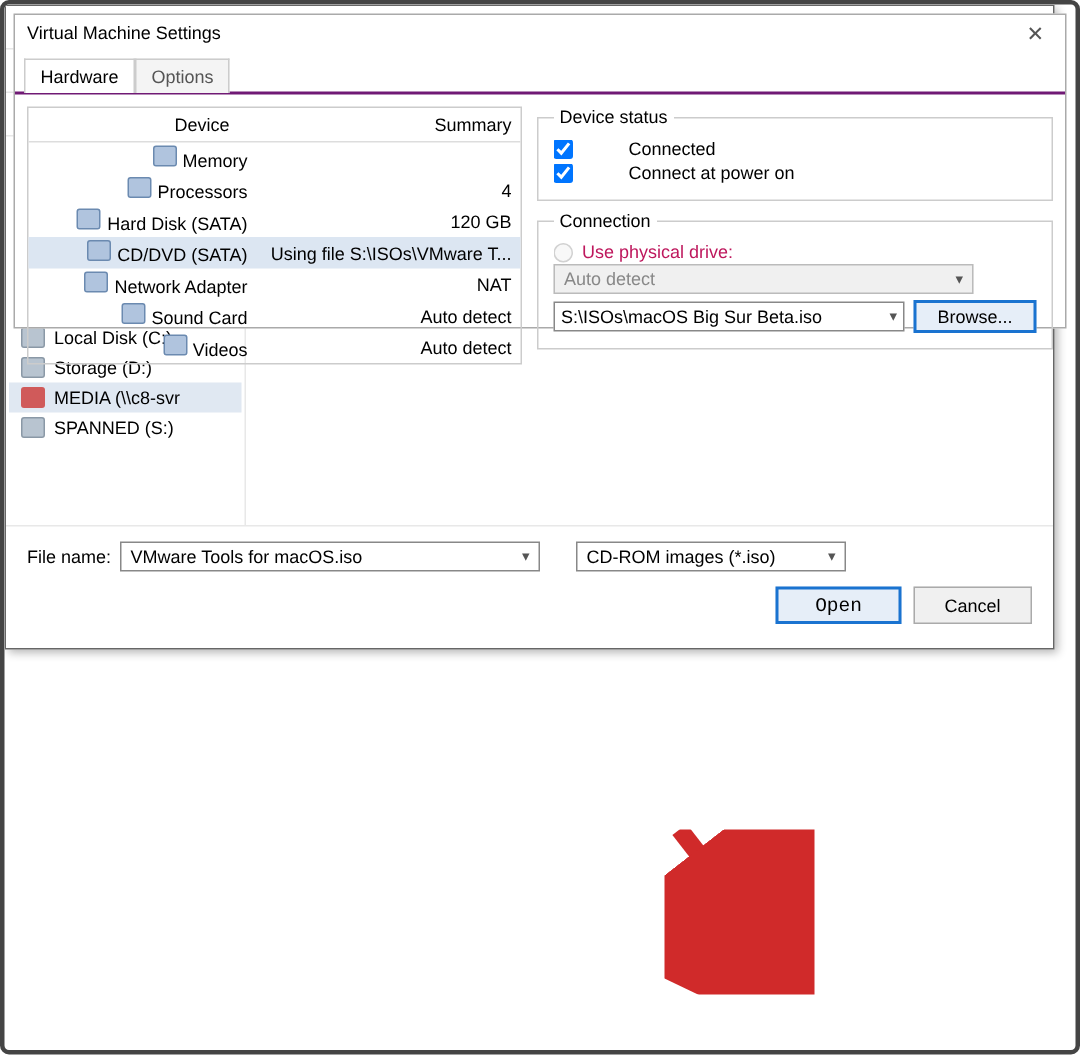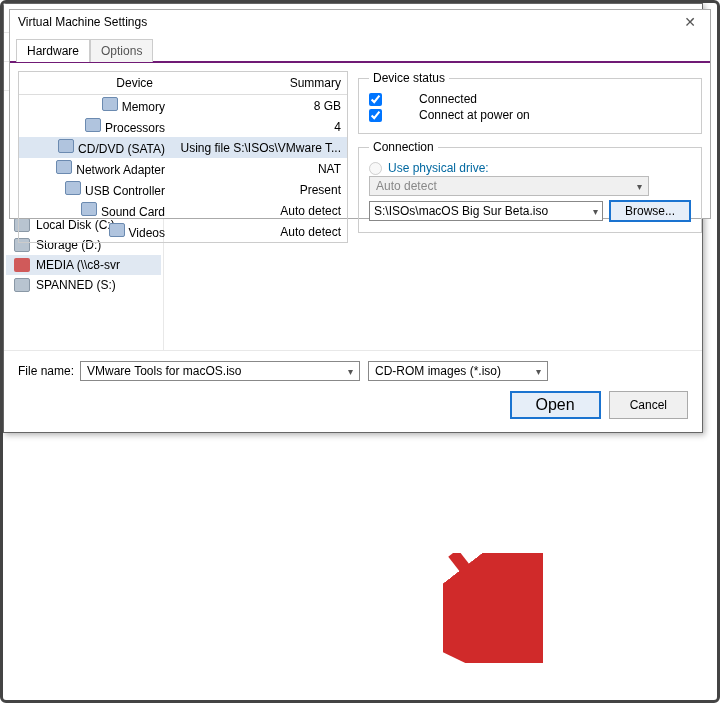--- a/index.html
+++ b/index.html
@@ -84,23 +84,23 @@
   .lc-type { width: 120px; }
   .lc-size { width: 90px; }
   .list-row { display: flex; padding: 3px 0; align-items: center; cursor: pointer; }
   .list-row.sel .lc-name-cell { background: #c0dcf5; }
   .lc-name-cell { width: 200px; padding: 1px 8px; display: flex; align-items: center; }
   .iso-ico { width: 14px; height: 14px; border-radius: 50%; background: #e8e8e8; border: 1px solid #aaa; margin-right: 6px; display: inline-block; }
   .highlight-ring { border: 3px solid #d02a2a; border-radius: 12px; padding: 0 6px; margin-left: -2px; }
   .fw-bottom { padding: 10px 14px; display: flex; align-items: center; }
   .fn-label { margin-right: 6px; }
   .fn-input { border: 1px solid #888; padding: 2px 6px; width: 280px; display: flex; justify-content: space-between; align-items: center; }
-  .filter-box { border: 1px solid #888; padding: 2px 6px; width: 180px; display: flex; justify-content: space-between; align-items: center; margin-left: 8px; }
+  .filter-box { border: 1px solid #888; padding: 2px 6px; width: 180px; display: flex; justify-content: space-between; align-items: center; margin-left: 24px; }
   .dlg-btns { display: flex; justify-content: flex-end; gap: 8px; padding: 0 14px 12px 14px; }
-  .open-btn { border: 2px solid #1a73d0; background: #e6eef8; padding: 3px 24px; cursor: pointer; font-size: 16px; }
+  .open-btn { border: 2px solid #1a73d0; background: #e6eef8; padding: 3px 24px; cursor: pointer; font-size: 13px; font-family: Liberation Mono, monospace; }
   .cancel-btn { border: 1px solid #aaa; background: #f0f0f0; padding: 3px 20px; cursor: pointer; font-size: 12px; }
   
   .red-arrow { position: absolute; left: 440px; top: 550px; width: 100px; height: 110px; pointer-events: none; }
 </style>
 </head>
 <body>
 
 <div class="win settings-win">
   <div class="win-title">
     <span>Virtual Machine Settings</span>
@@ -112,37 +112,36 @@
     <div class="tab inactive">Options</div>
   </div>
   <div class="tab-body">
     <div class="dev-box">
       <div class="dev-head">
         <div class="col-dev">Device</div>
         <div class="col-sum">Summary</div>
       </div>
       <div class="dev-row">
           <div class="col-dev"><span class="dev-ico"></span><span>Memory</span></div>
-          <div class="col-sum">8 GB</div>
         </div>
       <div class="dev-row">
           <div class="col-dev"><span class="dev-ico"></span><span>Processors</span></div>
           <div class="col-sum">4</div>
+        </div>
+      <div class="dev-row">
+          <div class="col-dev"><span class="dev-ico"></span><span>Hard Disk (SATA)</span></div>
+          <div class="col-sum">120 GB</div>
         </div>
       <div class="dev-row sel">
           <div class="col-dev"><span class="dev-ico"></span><span>CD/DVD (SATA)</span></div>
           <div class="col-sum">Using file S:\ISOs\VMware T...</div>
         </div>
       <div class="dev-row">
           <div class="col-dev"><span class="dev-ico"></span><span>Network Adapter</span></div>
           <div class="col-sum">NAT</div>
-        </div>
-      <div class="dev-row">
-          <div class="col-dev"><span class="dev-ico"></span><span>USB Controller</span></div>
-          <div class="col-sum">Present</div>
         </div>
       <div class="dev-row">
           <div class="col-dev"><span class="dev-ico"></span><span>Sound Card</span></div>
           <div class="col-sum">Auto detect</div>
         </div>
       <div class="dev-row">
           <div class="col-dev"><span class="dev-ico"></span><span>Videos</span></div>
           <div class="col-sum">Auto detect</div>
         </div>
     </div>
@@ -155,21 +154,21 @@
           </div>
         <div class="chk-row">
             <input type="checkbox" checked="" style="">
             <span>Connect at power on</span>
           </div>
       </fieldset>
       <fieldset>
         <legend>Connection</legend>
         <div class="radio-row">
             <input type="radio" disabled="" style="">
-            <span style="color:#0369a1">Use physical drive:</span>
+            <span style="color:#be185d">Use physical drive:</span>
           </div>
         <div class="auto-combo">
             <span>Auto detect</span>
             <span class="chev">▾</span>
           </div>
         <div class="iso-row">
           <div class="combo">
               <span>S:\ISOs\macOS Big Sur Beta.iso</span>
               <span class="chev">▾</span>
             </div>

